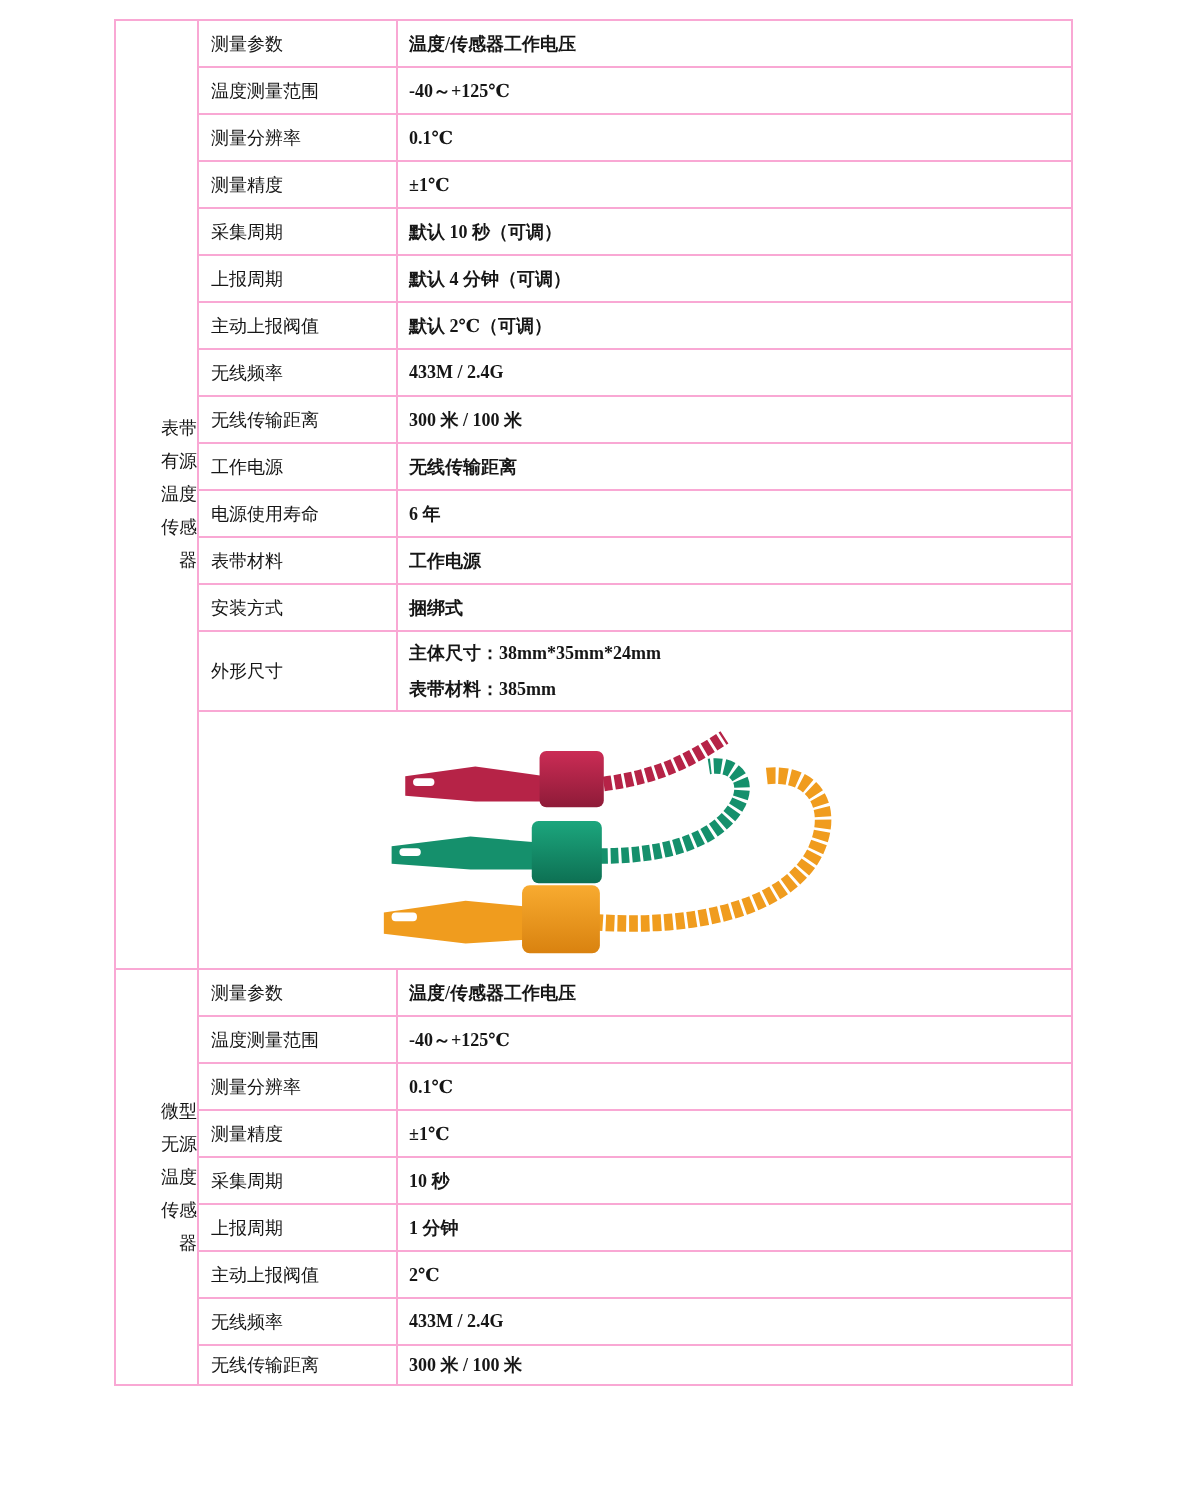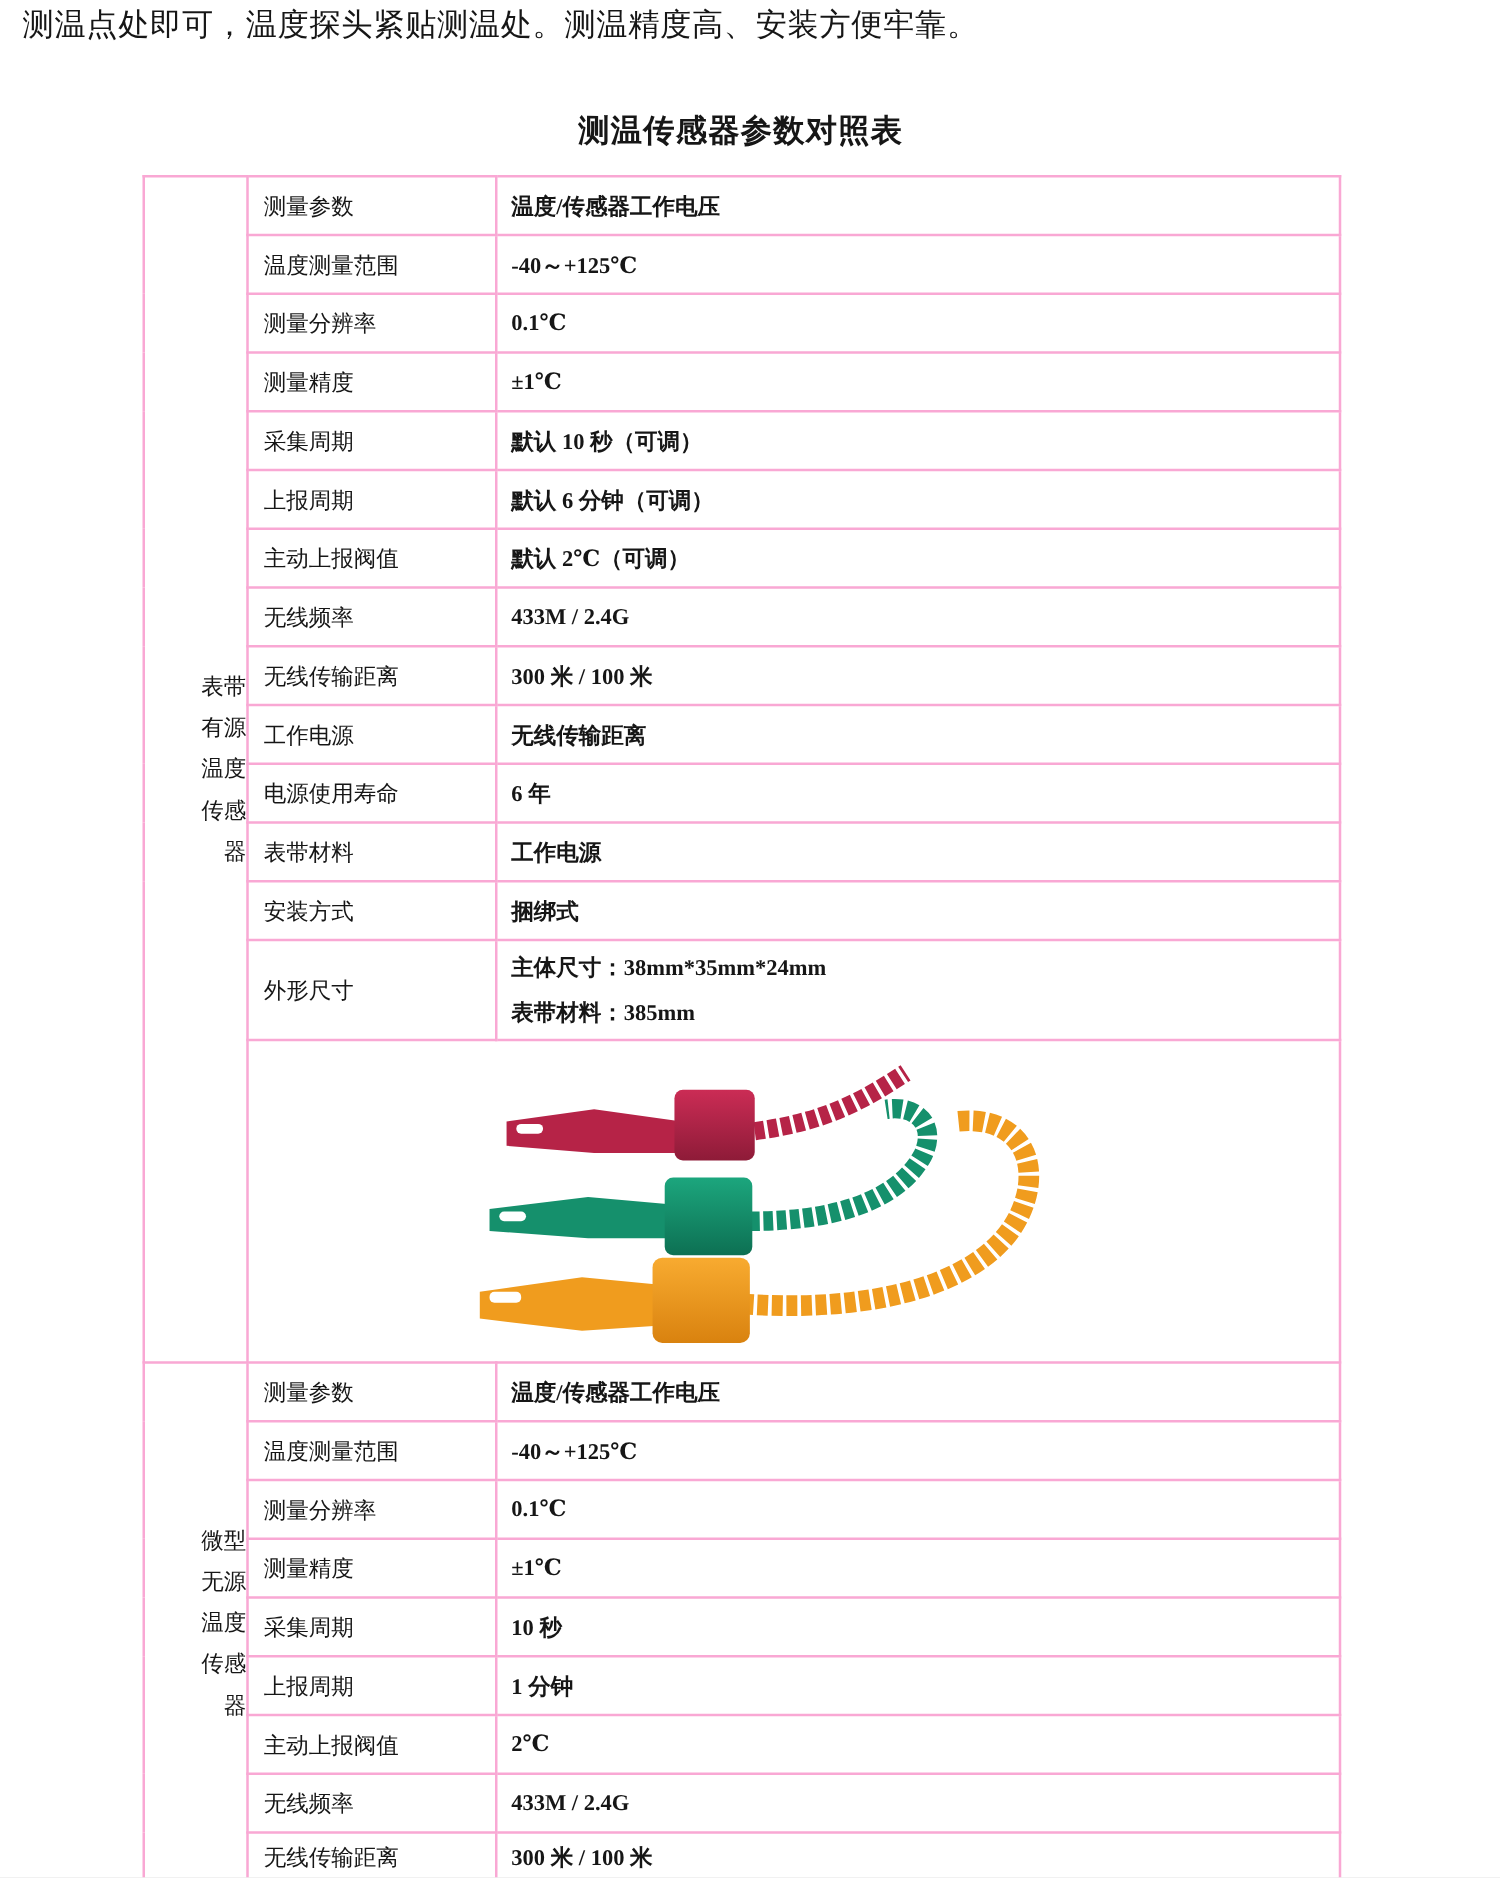--- a/index.html
+++ b/index.html
@@ -53,23 +53,21 @@
   }
   tr.imgrow td{height:254px;text-align:center;vertical-align:middle;}
   .photo-wrap{display:inline-block;margin-left:30px;}
   tr.lastrow td{height:38px;}
 </style>
 </head>
 <body>
 
 <div class="page">
 
-  <p class="intro">测温点处即可，温度探头紧贴测温处。测温精度高、安装方便牢靠。</p>
-
-  <div class="table-title">测温传感器参数对照表</div>
+
 
   <table class="params">
     <colgroup>
         <col class="c1">
         <col class="c2">
         <col class="c3">
       </colgroup>
     <tbody>
 
       <tr>
@@ -94,21 +92,21 @@
       <tr>
         <td class="lbl">测量精度</td>
         <td class="val">±1℃</td>
       </tr>
       <tr>
         <td class="lbl">采集周期</td>
         <td class="val">默认 10 秒（可调）</td>
       </tr>
       <tr>
         <td class="lbl">上报周期</td>
-        <td class="val">默认 6 分钟（可调）</td>
+        <td class="val">默认 4 分钟（可调）</td>
       </tr>
       <tr>
         <td class="lbl">主动上报阀值</td>
         <td class="val">默认 2℃（可调）</td>
       </tr>
       <tr>
         <td class="lbl">无线频率</td>
         <td class="val">433M / 2.4G</td>
       </tr>
       <tr>

